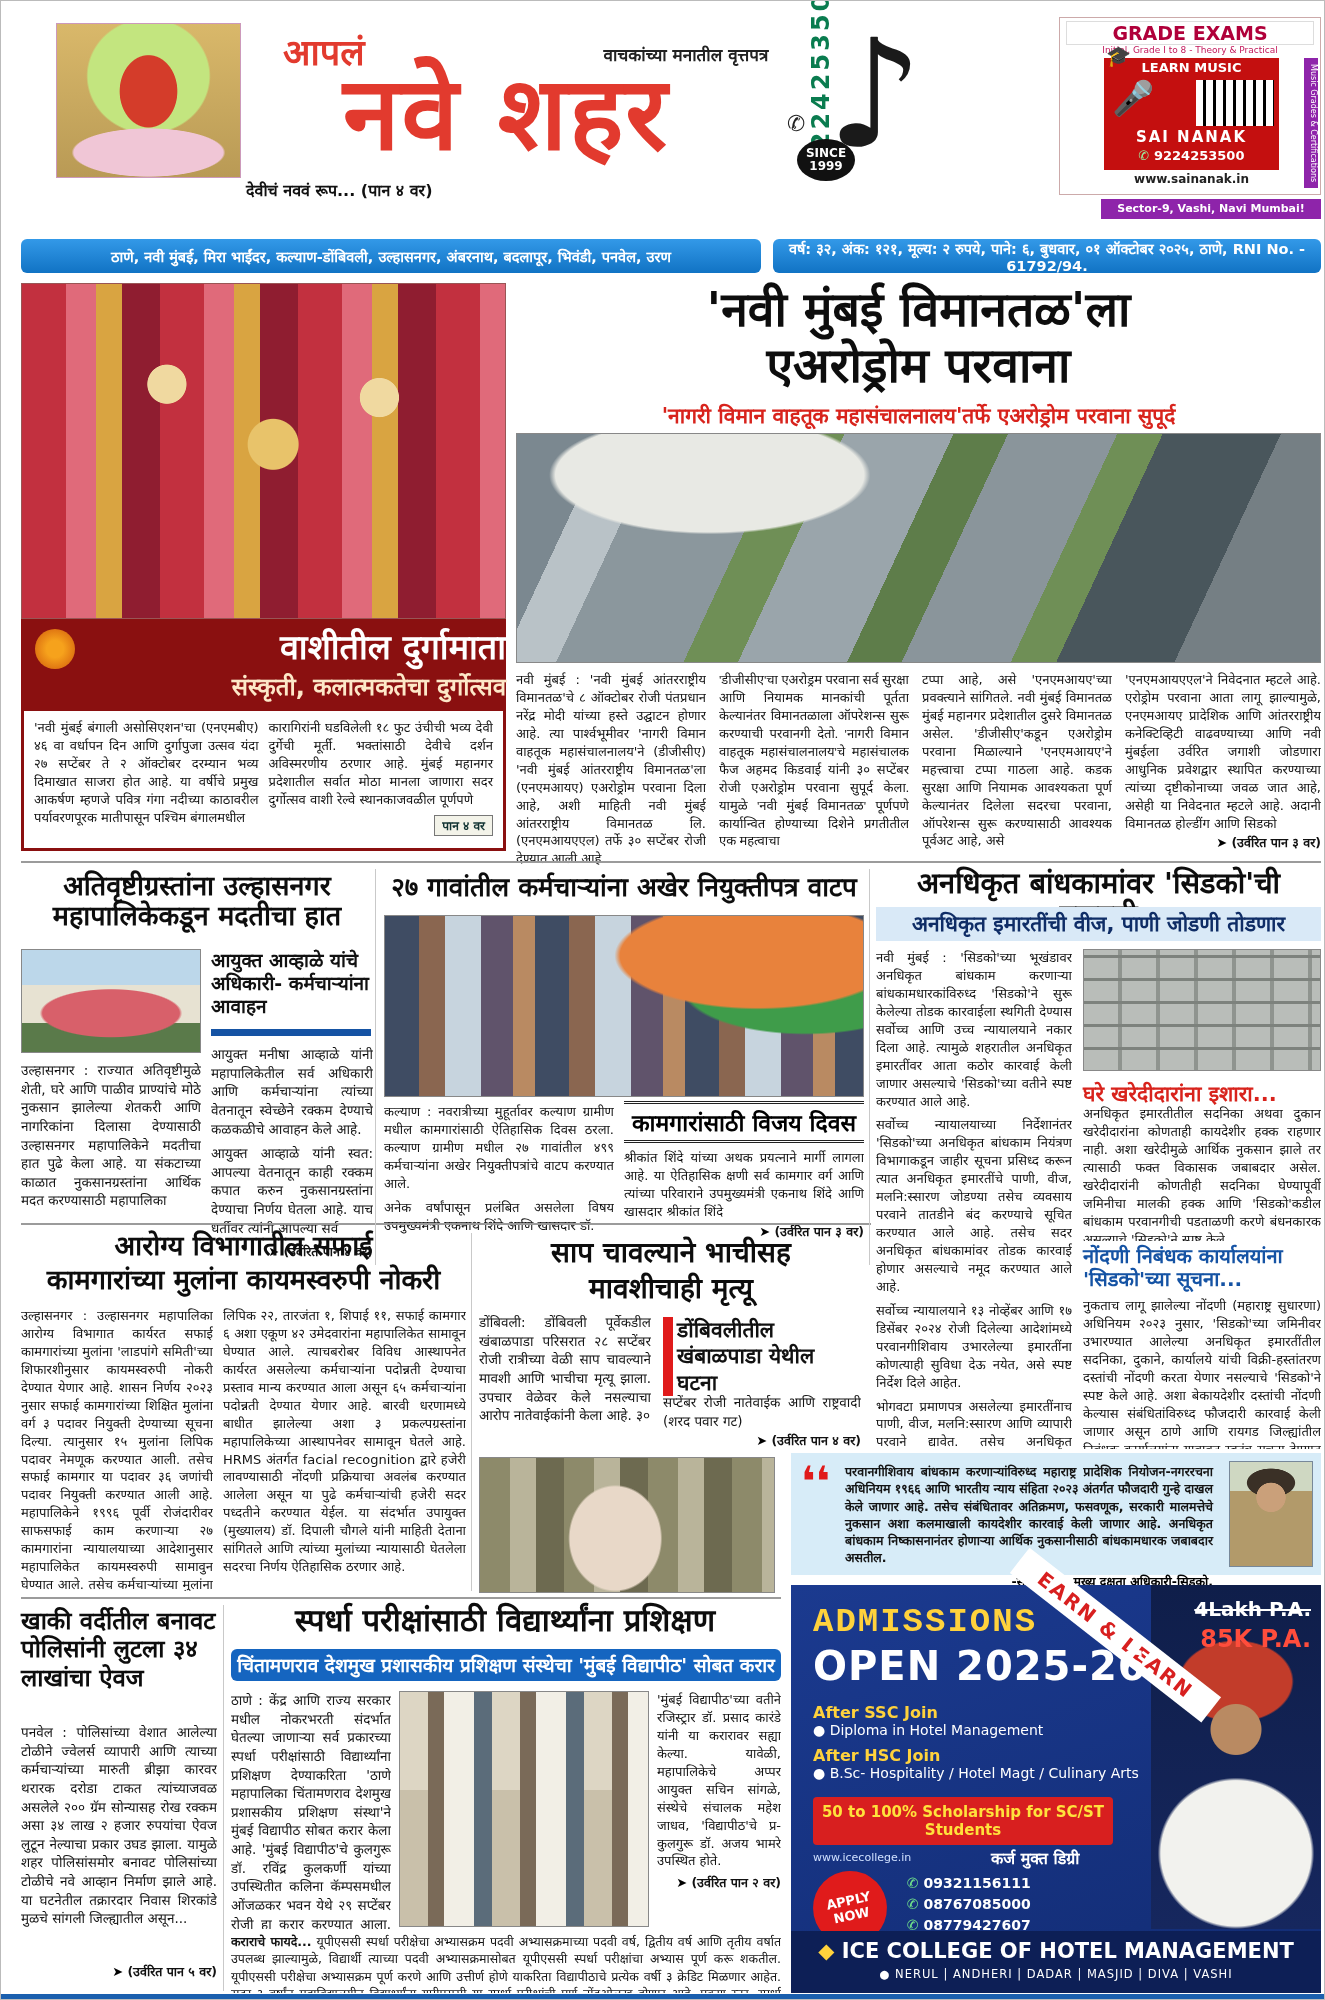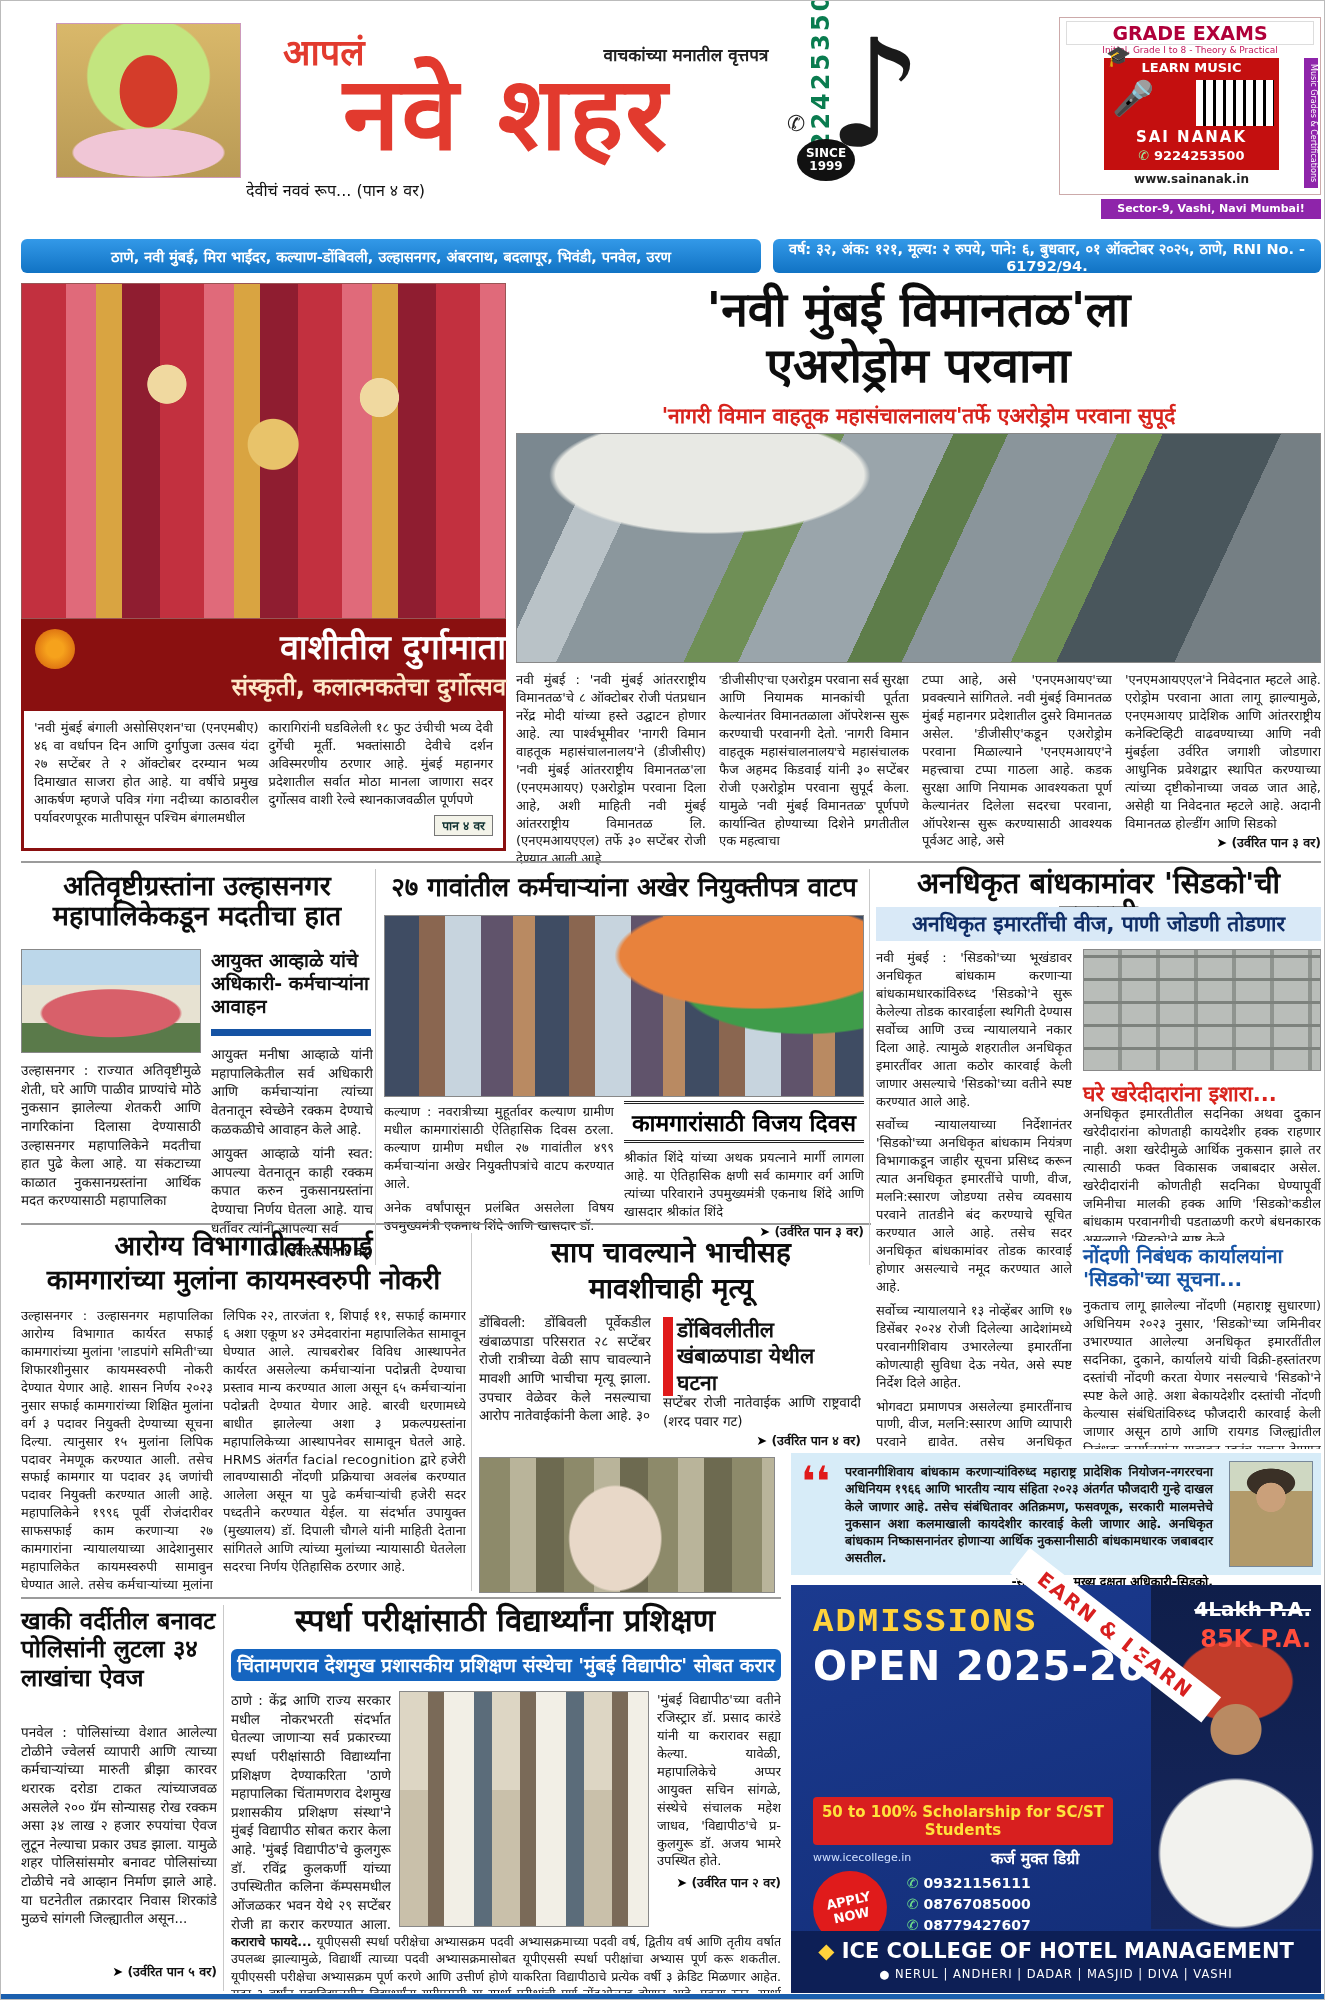--- a/index.html
+++ b/index.html
@@ -10,21 +10,21 @@
   .para{font-size:13px;line-height:1.38;text-align:justify;color:#141414;margin:0 0 6px 0;}
   .para:first-line{}
   .headline{font-weight:bold;color:#0d0d0d;text-align:center;line-height:1.12;}
   .cont{font-weight:bold;font-size:12.5px;color:#111;text-align:right;}
   .cont .arrow{color:#000;font-size:13px;}
   .rule{background:#9b9b9b;}
   
   .pretitle{color:#e23a2e;font-weight:bold;font-size:36px;}
   .title{color:#e23a2e;font-weight:bold;font-size:102px;line-height:1;letter-spacing:2px;}
   .tagline{color:#222;font-weight:bold;font-size:17px;}
-  .deity-caption{color:#111;font-weight:normal;font-size:16px;}
+  .deity-caption{color:#111;font-weight:bold;font-size:16px;}
   .infobox{background:linear-gradient(#3399e8,#1173c4);color:#fff;font-weight:bold;font-size:14.5px;
            border-radius:6px;display:flex;align-items:center;justify-content:center;text-align:center;padding:0 8px;}
   
   .durga-banner{background:#8a1010;color:#fff;text-align:right;}
   .durga-banner .b1{font-size:34px;font-weight:bold;color:#fff;}
   .durga-banner .b2{font-size:24px;font-weight:bold;color:#fde8c8;}
   .durga-body{background:#fff;border:3px solid #8a1010;border-top:none;padding:8px 10px;}
   .flower{width:40px;height:40px;border-radius:50%;background:radial-gradient(circle at 50% 50%,#f6a21c 30%,#e07712 70%);display:inline-block;}
   .page4-chip{display:inline-block;border:1px solid #777;background:#f3f3e9;padding:1px 7px;font-size:12px;font-weight:bold;color:#133;}
   
@@ -302,20 +302,32 @@
                   radial-gradient(ellipse 46% 22% at 50% 78%, #f2f2ee 96%, transparent),
                   radial-gradient(circle 26px at 50% 42%, #b98a62 96%, transparent),
                   radial-gradient(ellipse 34% 12% at 50% 28%, #c23c2a 96%, transparent),
                   linear-gradient(#0f1e4a,#16275e);"></div>
     <div class="abs ribbon" style="right:84px;top:34px;">EARN &amp; LEARN</div>
     <div class="abs admissions" style="left:22px;top:18px;">ADMISSIONS</div>
     <div class="abs open" style="left:22px;top:58px;">OPEN 2025-26</div>
     <div class="abs" style="right:10px;top:12px;color:#fff;font-weight:bold;font-size:20px;text-decoration:line-through;">4Lakh P.A.</div>
     <div class="abs" style="right:10px;top:40px;color:#ff4d3c;font-weight:bold;font-size:24px;">85K P.A.</div>
 
+    <div class="abs" style="left:22px;top:118px;width:330px;">
+      <div class="y">After SSC Join</div>
+      <div class="w">
+        <span>●</span>
+        <span>Diploma in Hotel Management</span>
+      </div>
+      <div class="y" style="margin-top:8px;">After HSC Join</div>
+      <div class="w">
+        <span>●</span>
+        <span>B.Sc- Hospitality / Hotel Magt / Culinary Arts</span>
+      </div>
+    </div>
 
     <div class="abs scholar" style="left:22px;top:212px;width:300px;">50 to 100% Scholarship for SC/ST Students</div>
     <div class="abs" style="left:200px;top:262px;color:#fff;font-weight:bold;font-size:16px;">कर्ज मुक्त डिग्री</div>
     <div class="abs" style="left:22px;top:266px;color:#cfe0ff;font-size:11px;">www.icecollege.in</div>
 
     <div class="abs apply" style="left:22px;top:286px;">APPLY NOW</div>
     <div class="abs" style="left:116px;top:288px;color:#fff;font-weight:bold;font-size:14px;line-height:1.5;">
       <div>
         <span style="color:#6fe08a;">✆</span>
         <span>09321156111</span>

